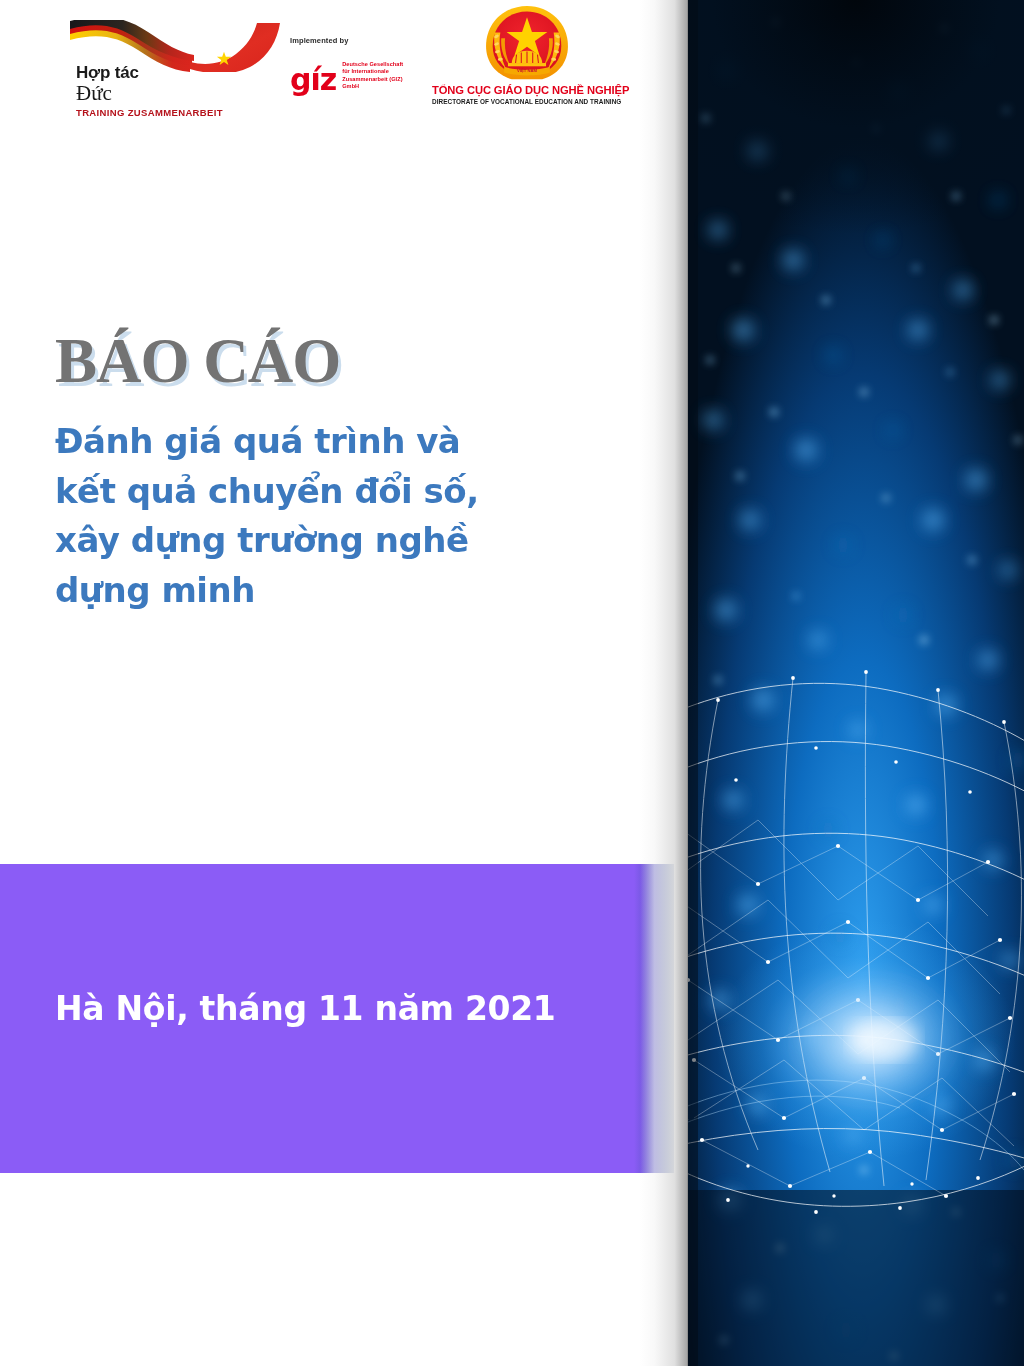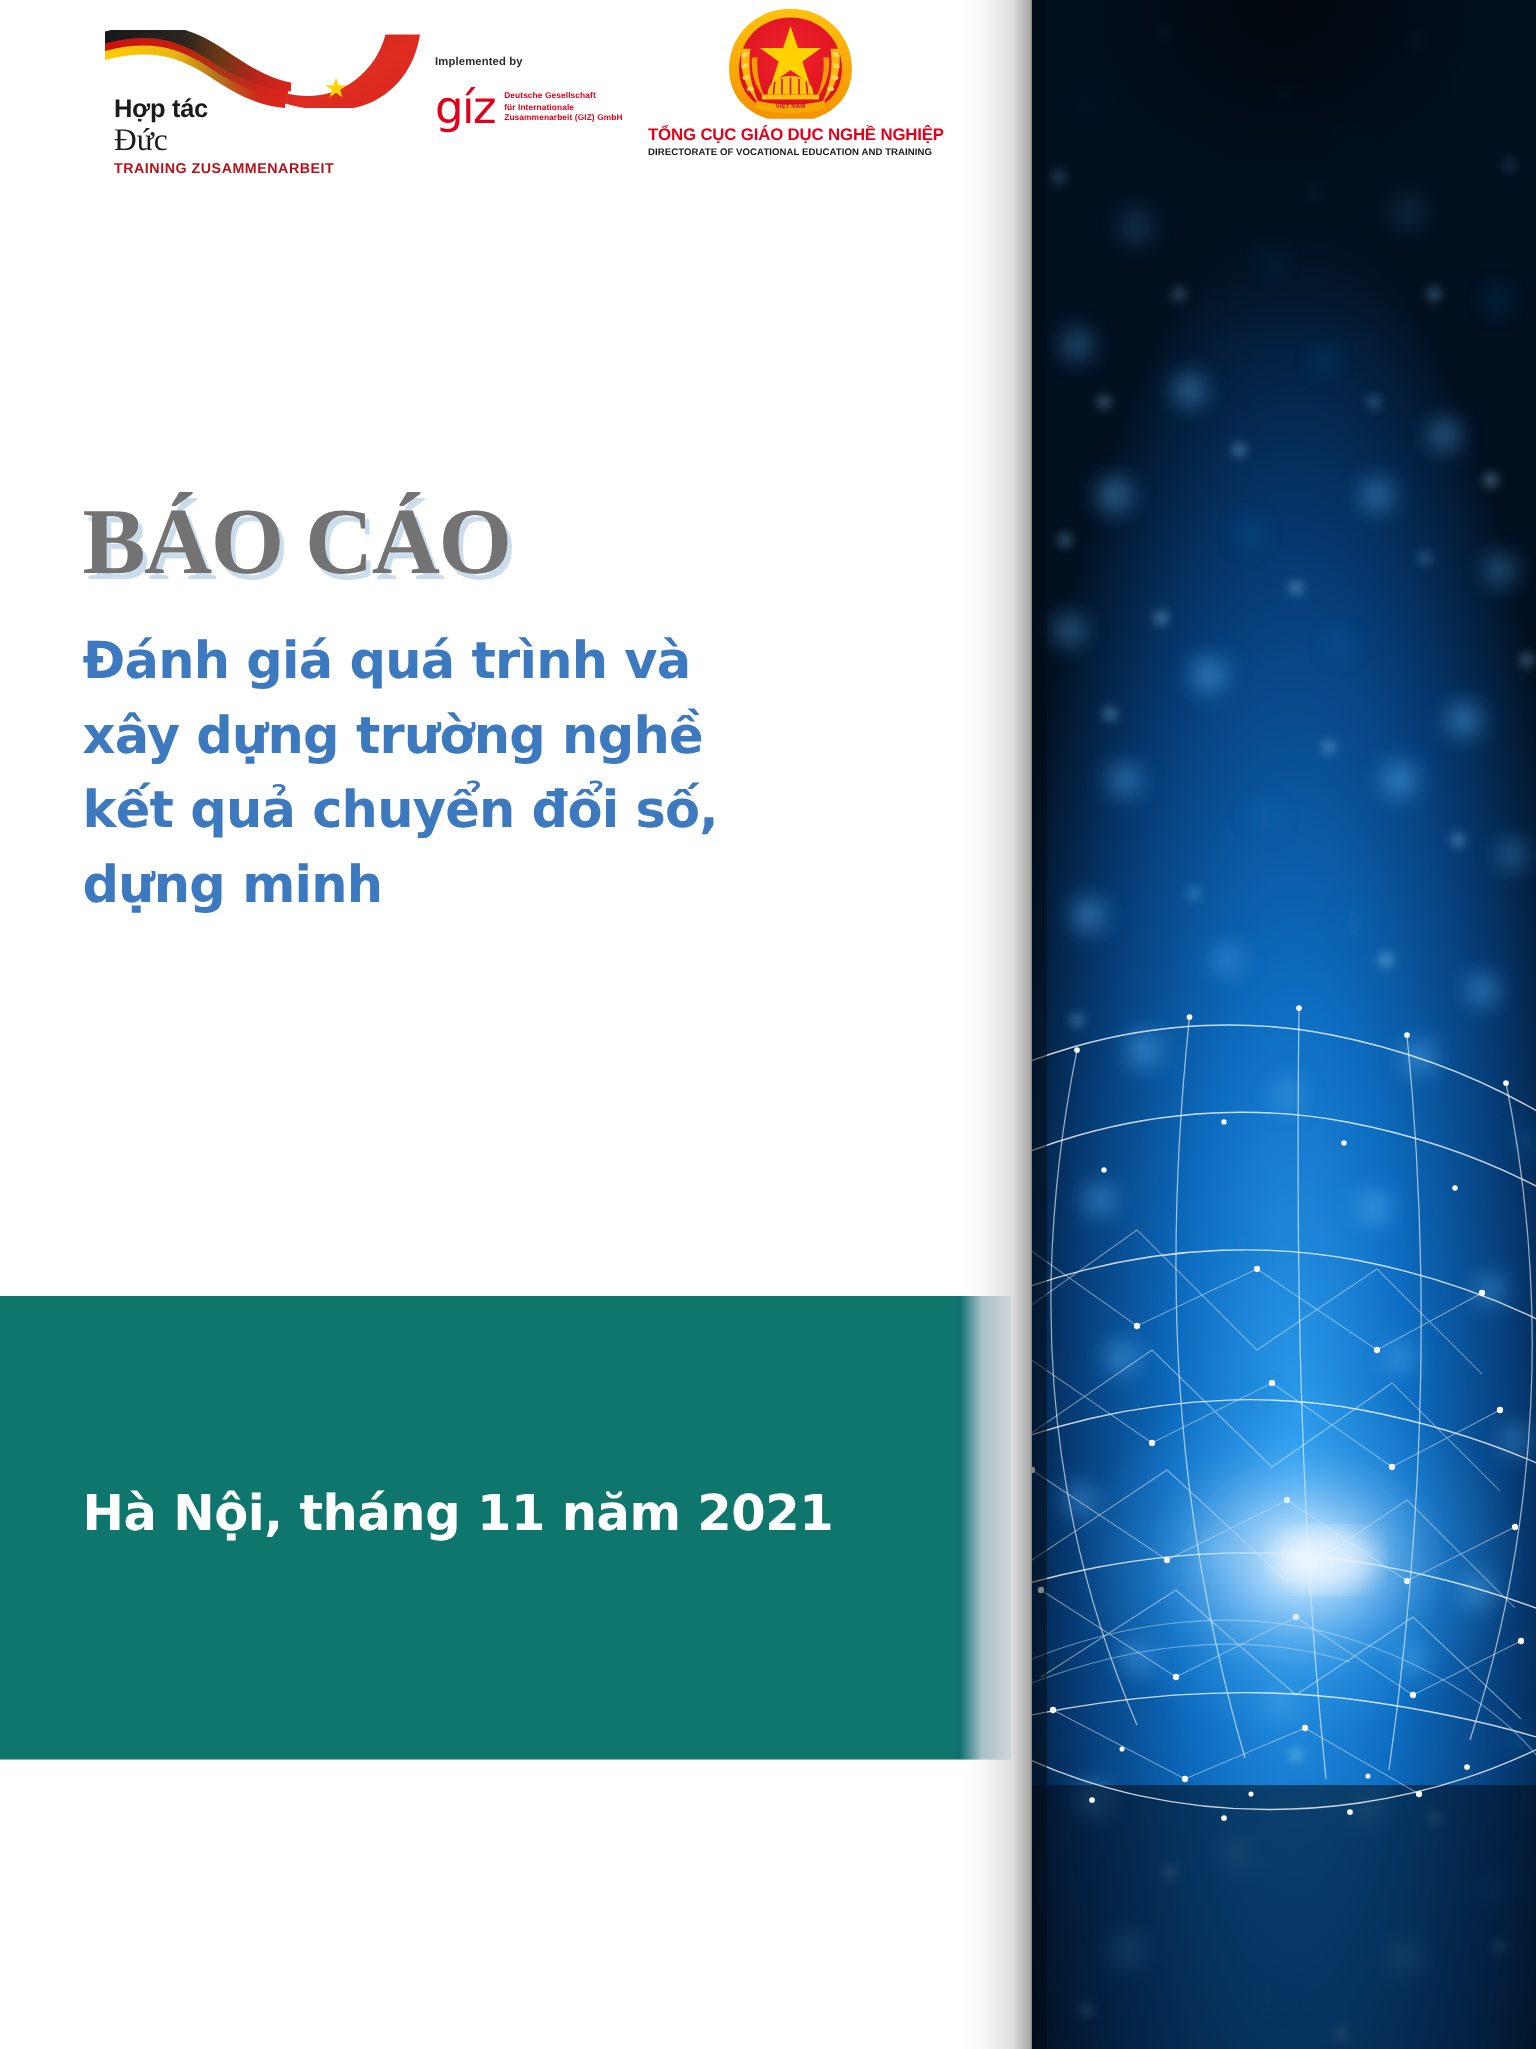--- a/index.html
+++ b/index.html
@@ -100,21 +100,21 @@
   .giz-implemented {
     font-size: 7.5px;
     font-weight: bold;
     color: #2b2b2b;
     letter-spacing: 0.1px;
     margin-bottom: 16px;
   }
   .giz-row { display: flex; align-items: flex-end; }
   .giz-word {
     font-size: 30px;
-    font-weight: normal;
+    font-weight: bold;
     color: #e2001a;
     line-height: 0.78;
     letter-spacing: -1px;
     font-family: "DejaVu Sans", sans-serif;
   }
   .giz-sub {
     font-size: 5.6px;
     color: #e2001a;
     line-height: 1.32;
     margin-left: 6px;
@@ -180,21 +180,21 @@
     font-family: "DejaVu Sans", sans-serif;
   }
 
   
   .blue-band {
     position: absolute;
     left: 0;
     top: 864px;
     width: 674px;
     height: 309px;
-    background: #0f766e;
+    background: #8b5cf6;
   }
   .band-edge {
     position: absolute;
     right: 0; top: 0;
     width: 40px; height: 100%;
     background: linear-gradient(to right, rgba(31,100,172,0) 0%, rgba(23,73,128,0.85) 100%);
   }
   .date-line {
     position: absolute;
     left: 55px;
@@ -340,22 +340,22 @@
         </div>
         <div class="dvet-vn">TỔNG CỤC GIÁO DỤC NGHỀ NGHIỆP</div>
         <div class="dvet-en">DIRECTORATE OF VOCATIONAL EDUCATION AND TRAINING</div>
       </div>
     </div>
 
     <div class="title-block">
       <h1 class="title-main">BÁO CÁO</h1>
       <div class="title-sub">
         <div>Đánh giá quá trình và</div>
+        <div>kết quả chuyển đổi số,</div>
         <div>xây dựng trường nghề</div>
-        <div>kết quả chuyển đổi số,</div>
         <div>dựng minh</div>
       </div>
     </div>
 
     <div class="blue-band">
       <div class="date-line">Hà Nội, tháng 11 năm  2021</div>
       <div class="band-edge"></div>
     </div>
 
     <div class="spine-shadow"></div>

